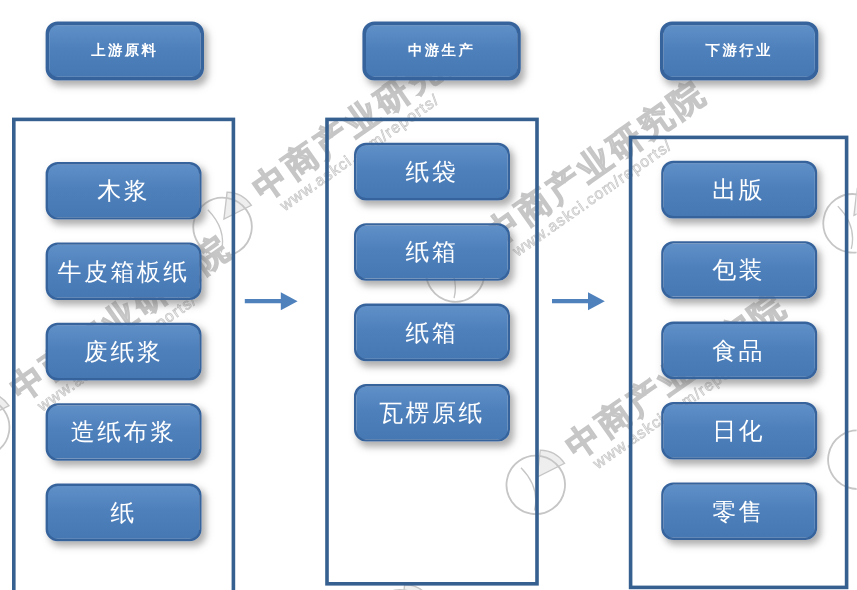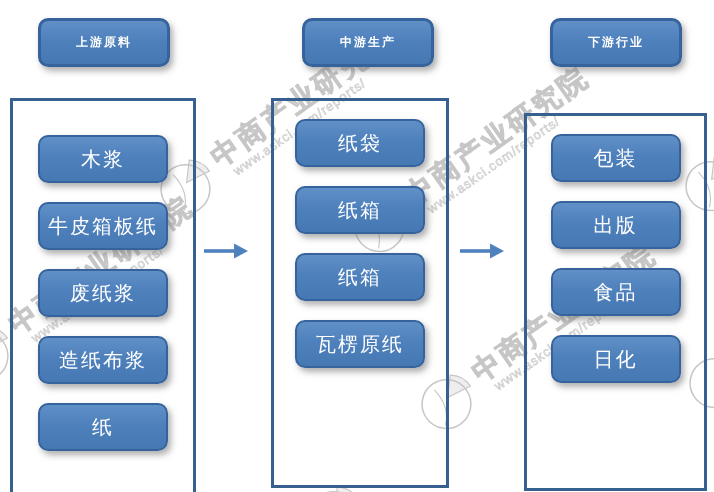--- a/index.html
+++ b/index.html
@@ -138,24 +138,25 @@
   </div>
 
   <div class="col-container" style="left:271px;top:98px;width:172px;height:366px;padding-top:18px;">
     <div class="node">纸袋</div>
     <div class="node">纸箱</div>
     <div class="node">纸箱</div>
     <div class="node">瓦楞原纸</div>
   </div>
 
   <div class="col-container" style="left:524px;top:113px;width:177px;height:354px;padding-top:18px;">
+    <div class="node">出版</div>
     <div class="node">包装</div>
-    <div class="node">出版</div>
     <div class="node">食品</div>
     <div class="node">日化</div>
+    <div class="node">零售</div>
   </div>
 
   <div class="arrow" style="left:203px;top:242px;">
     <svg width="46" height="18" viewBox="0 0 46 18">
       <line x1="1" y1="9" x2="33" y2="9" stroke="#4f81bd" stroke-width="3.6"></line>
       <polygon points="31,1.5 45,9 31,16.5" fill="#4f81bd"></polygon>
     </svg>
   </div>
   <div class="arrow" style="left:459px;top:242px;">
     <svg width="46" height="18" viewBox="0 0 46 18">

